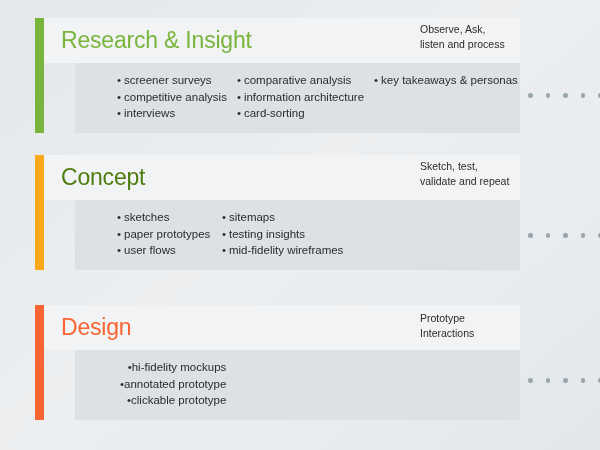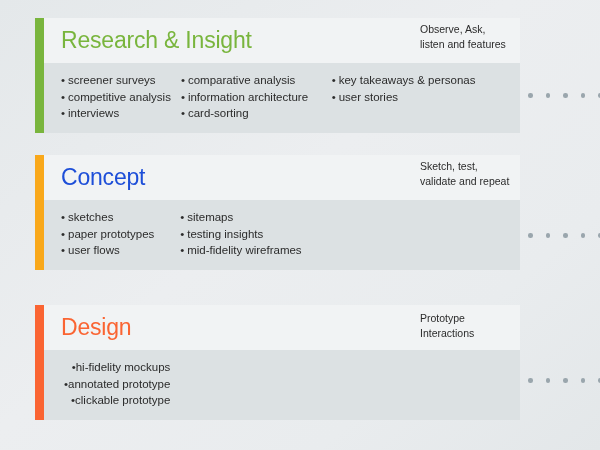--- a/index.html
+++ b/index.html
@@ -57,24 +57,25 @@
     font-weight: normal;
     letter-spacing: -0.2px;
     line-height: 1;
     margin: 0;
     white-space: nowrap;
   }
 
   .phase-body {
     position: relative;
     background: #dce1e3;
-    padding: 9px 0 11px 26px;
+    padding: 9px 0 11px 42px;
     box-sizing: border-box;
     display: flex;
     align-items: flex-start;
+    margin-left: 40px;
   }
 
   .col {
     box-sizing: border-box;
     padding-right: 10px;
   }
   .col-1 { width: 120px; }
   .col-2 { width: 152px; }
   .col-3 { width: 190px; }
 
@@ -145,44 +146,43 @@
           <div class="bullet"><span class="dot">•</span><span>competitive analysis</span></div>
           <div class="bullet"><span class="dot">•</span><span>interviews</span></div>
         </div>
         <div class="col col-2">
           <div class="bullet"><span class="dot">•</span><span>comparative analysis</span></div>
           <div class="bullet"><span class="dot">•</span><span>information architecture</span></div>
           <div class="bullet"><span class="dot">•</span><span>card-sorting</span></div>
         </div>
         <div class="col col-3">
           <div class="bullet"><span class="dot">•</span><span>key takeaways &amp; personas</span></div>
-          <div class="bullet"><span class="dot">•</span><span>user stories</span></div>
         </div>
       </div>
     </div>
   </div>
 
   <div class="annotation" id="annot-0">
     <div>Observe, Ask,</div>
-    <div>listen and features</div>
+    <div>listen and process</div>
   </div>
 
   <div class="dots-row" id="dots-0">
       <span style="background: rgb(154, 166, 173);"></span>
       <span style="background: rgb(154, 166, 173);"></span>
       <span style="background: rgb(154, 166, 173);"></span>
       <span style="background: rgb(154, 166, 173);"></span>
       <span style="background: rgb(154, 166, 173);"></span>
     </div>
 
   <div class="phase" id="phase-1">
     <div class="phase-inner">
       <div class="accent-bar" id="accent-1" style="background: rgb(249, 168, 26);"></div>
       <div class="phase-header">
-        <h2 class="phase-title" id="title-1" style="color: #1d4ed8; text-align: right;">Concept</h2>
+        <h2 class="phase-title" id="title-1" style="color: #4d7c0f; text-align: right;">Concept</h2>
       </div>
       <div class="phase-body">
         <div class="col col-1">
           <div class="bullet"><span class="dot">•</span><span>sketches</span></div>
           <div class="bullet"><span class="dot">•</span><span>paper prototypes</span></div>
           <div class="bullet"><span class="dot">•</span><span>user flows</span></div>
         </div>
         <div class="col col-2">
           <div class="bullet"><span class="dot">•</span><span>sitemaps</span></div>
           <div class="bullet"><span class="dot">•</span><span>testing insights</span></div>

